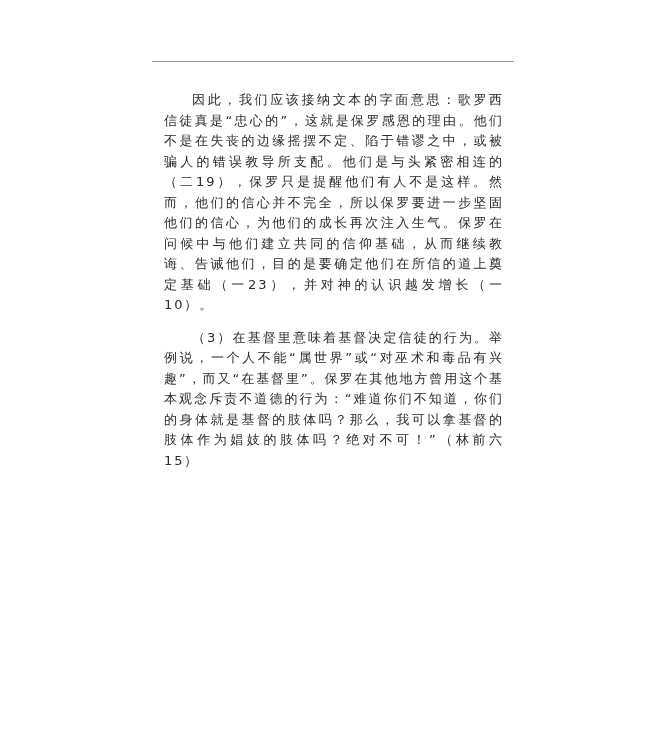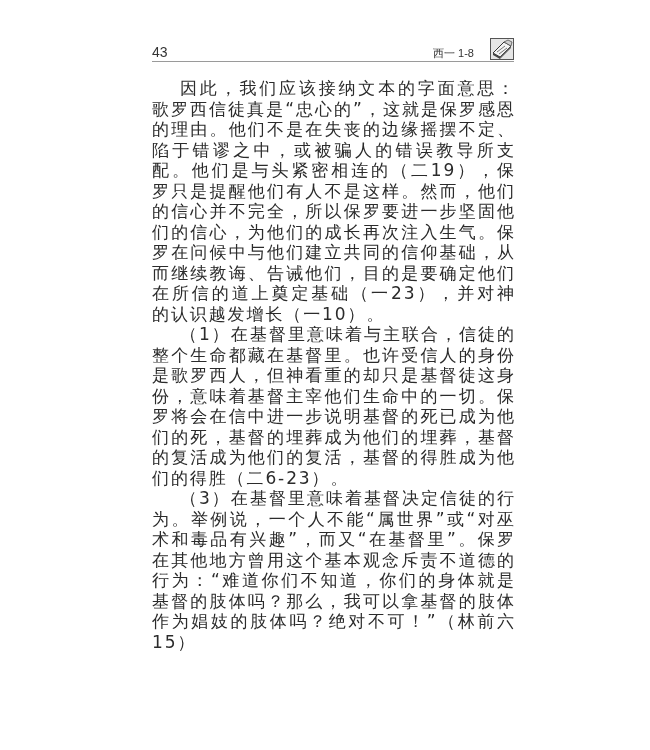--- a/index.html
+++ b/index.html
@@ -4,43 +4,27 @@
   <style>
     html, body { margin: 0; padding: 0; background: #ffffff; }
     body { width: 650px; height: 750px; position: relative; overflow: hidden; font-family: "DejaVu Sans", sans-serif; color: #2a2a2a; }
     .page { position: absolute; left: 0; top: 0; width: 650px; height: 750px; background: #ffffff; }
     .header { position: absolute; left: 152px; top: 38px; width: 362px; height: 22px; }
     .page-number { position: absolute; left: 0; top: 6px; font-family: "Liberation Sans", sans-serif; font-size: 14px; color: #333; }
     .running-head { position: absolute; right: 40px; top: 8px; font-family: "Liberation Sans", sans-serif; font-size: 11px; color: #333; }
     .book-icon { position: absolute; right: 0; top: 0; width: 24px; height: 22px; }
     .header-rule { position: absolute; left: 152px; top: 61px; width: 362px; height: 1px; background: #9a9a9a; }
     .body-text { position: absolute; left: 152px; top: 78px; width: 364px; }
-    .para { margin: 0; font-size: 17px; line-height: 20.5px; text-align: justify; text-justify: inter-character; letter-spacing: 1.9px; color: #2b2b2b; }
+    .para { margin: 12px; font-size: 13px; line-height: 20.5px; text-align: justify; text-justify: inter-character; letter-spacing: 1.9px; color: #2b2b2b; }
     .para.indent { text-indent: 28px; }
   </style>
 </head>
 <body>
 
 <div class="page">
-  <div class="header">
-    <span class="page-number">43</span>
-    <span class="running-head">西一 1-8</span>
-    <span class="book-icon">
-      <svg width="24" height="22" viewBox="0 0 24 22">
-        <rect x="0.5" y="0.5" width="23" height="21" fill="#e6e6e6" stroke="#555" stroke-width="1"></rect>
-        <polygon points="3,15 14,4 21,8 10,19" fill="#f4f4f4" stroke="#333" stroke-width="1"></polygon>
-        <polygon points="3,15 10,19 10,21 3,17" fill="#444"></polygon>
-        <polygon points="10,19 21,8 21,10 10,21" fill="#666"></polygon>
-        <line x1="7" y1="14" x2="15" y2="8" stroke="#777" stroke-width="1"></line>
-        <line x1="9" y1="16" x2="17" y2="10" stroke="#777" stroke-width="1"></line>
-        <polygon points="14,4 18,2 22,4 21,8" fill="#cfcfcf" stroke="#555" stroke-width="0.8"></polygon>
-      </svg>
-    </span>
-  </div>
   <div class="header-rule"></div>
 
   <div class="body-text">
     <p class="para indent">因此，我们应该接纳文本的字面意思：歌罗西信徒真是“忠心的”，这就是保罗感恩的理由。他们不是在失丧的边缘摇摆不定、陷于错谬之中，或被骗人的错误教导所支配。他们是与头紧密相连的（二19），保罗只是提醒他们有人不是这样。然而，他们的信心并不完全，所以保罗要进一步坚固他们的信心，为他们的成长再次注入生气。保罗在问候中与他们建立共同的信仰基础，从而继续教诲、告诫他们，目的是要确定他们在所信的道上奠定基础（一23），并对神的认识越发增长（一10）。</p>
-    <p class="para indent">（1）在基督里意味着与主联合，信徒的整个生命都藏在基督里。也许受信人的身份是歌罗西人，但神看重的却只是基督徒这身份，意味着基督主宰他们生命中的一切。保罗将会在信中进一步说明基督的死已成为他们的死，基督的埋葬成为他们的埋葬，基督的复活成为他们的复活，基督的得胜成为他们的得胜（二6-23）。</p>
     <p class="para indent">（3）在基督里意味着基督决定信徒的行为。举例说，一个人不能“属世界”或“对巫术和毒品有兴趣”，而又“在基督里”。保罗在其他地方曾用这个基本观念斥责不道德的行为：“难道你们不知道，你们的身体就是基督的肢体吗？那么，我可以拿基督的肢体作为娼妓的肢体吗？绝对不可！”（林前六15）</p>
 
   </div>
 </div>
 
 </body></html>

